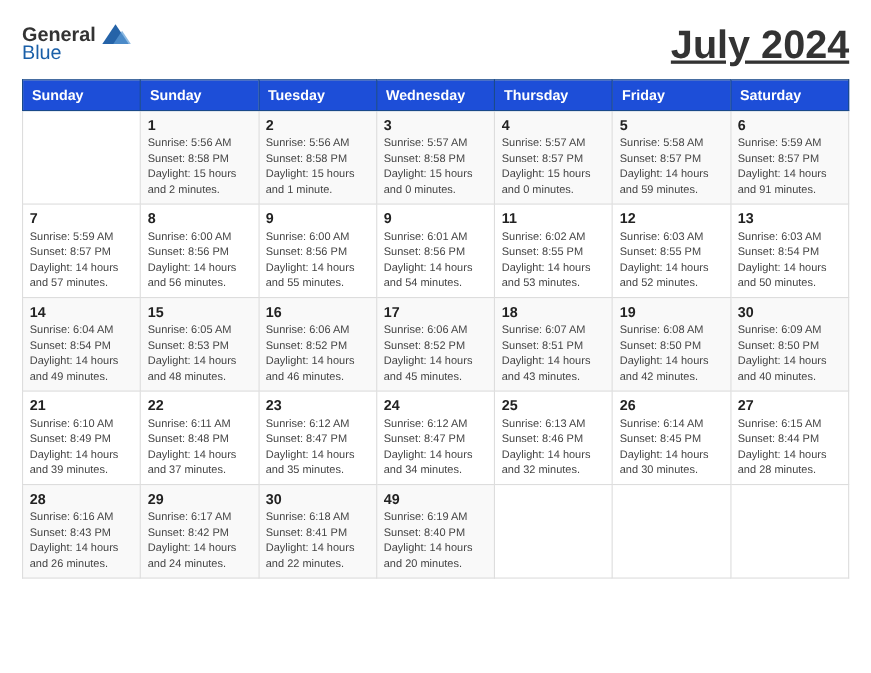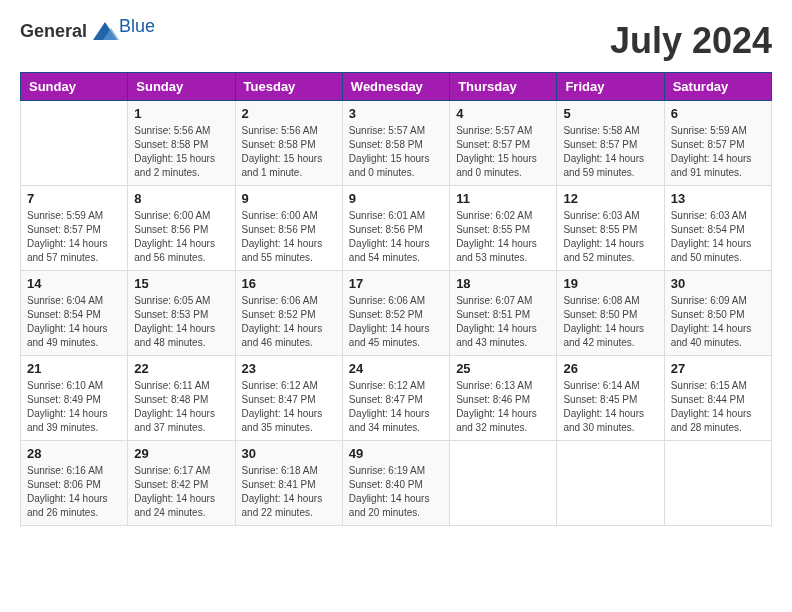--- a/index.html
+++ b/index.html
@@ -11,47 +11,48 @@
       padding: 20px;
     }
     .header-area {
       display: flex;
       justify-content: space-between;
       align-items: flex-start;
       margin-bottom: 10px;
     }
     .logo {
       display: flex;
-      flex-direction: row;
+      flex-direction: column;
       align-items: flex-start;
     }
     .logo-row {
       display: flex;
       align-items: center;
       gap: 4px;
     }
     .title-area {
       text-align: right;
     }
     .month-title {
       font-size: 36px;
       font-weight: bold;
       color: #333;
+      text-decoration: underline;
     }
     .location-title {
       font-size: 16px;
       color: #555;
     }
     .calendar {
       width: 100%;
       border-collapse: collapse;
       border: 1px solid #ccc;
     }
     .calendar th {
-      background-color: #a21caf;
+      background-color: #1d4ed8;
       color: #fff;
       font-size: 13px;
       font-weight: bold;
       padding: 6px 8px;
       text-align: left;
       border: 1px solid #1a4a8a;
     }
     .calendar td {
       vertical-align: top;
       padding: 5px 6px;
@@ -339,21 +340,21 @@
           <div>Sunset: 8:44 PM</div>
           <div>Daylight: 14 hours and 28 minutes.</div>
         </div>
       </td>
       </tr>
       <tr>
         <td>
         <span class="day-number">28</span>
         <div class="cell-content">
           <div>Sunrise: 6:16 AM</div>
-          <div>Sunset: 8:06 PM</div>
+          <div>Sunset: 8:43 PM</div>
           <div>Daylight: 14 hours and 26 minutes.</div>
         </div>
       </td>
         <td>
         <span class="day-number">29</span>
         <div class="cell-content">
           <div>Sunrise: 6:17 AM</div>
           <div>Sunset: 8:42 PM</div>
           <div>Daylight: 14 hours and 24 minutes.</div>
         </div>

